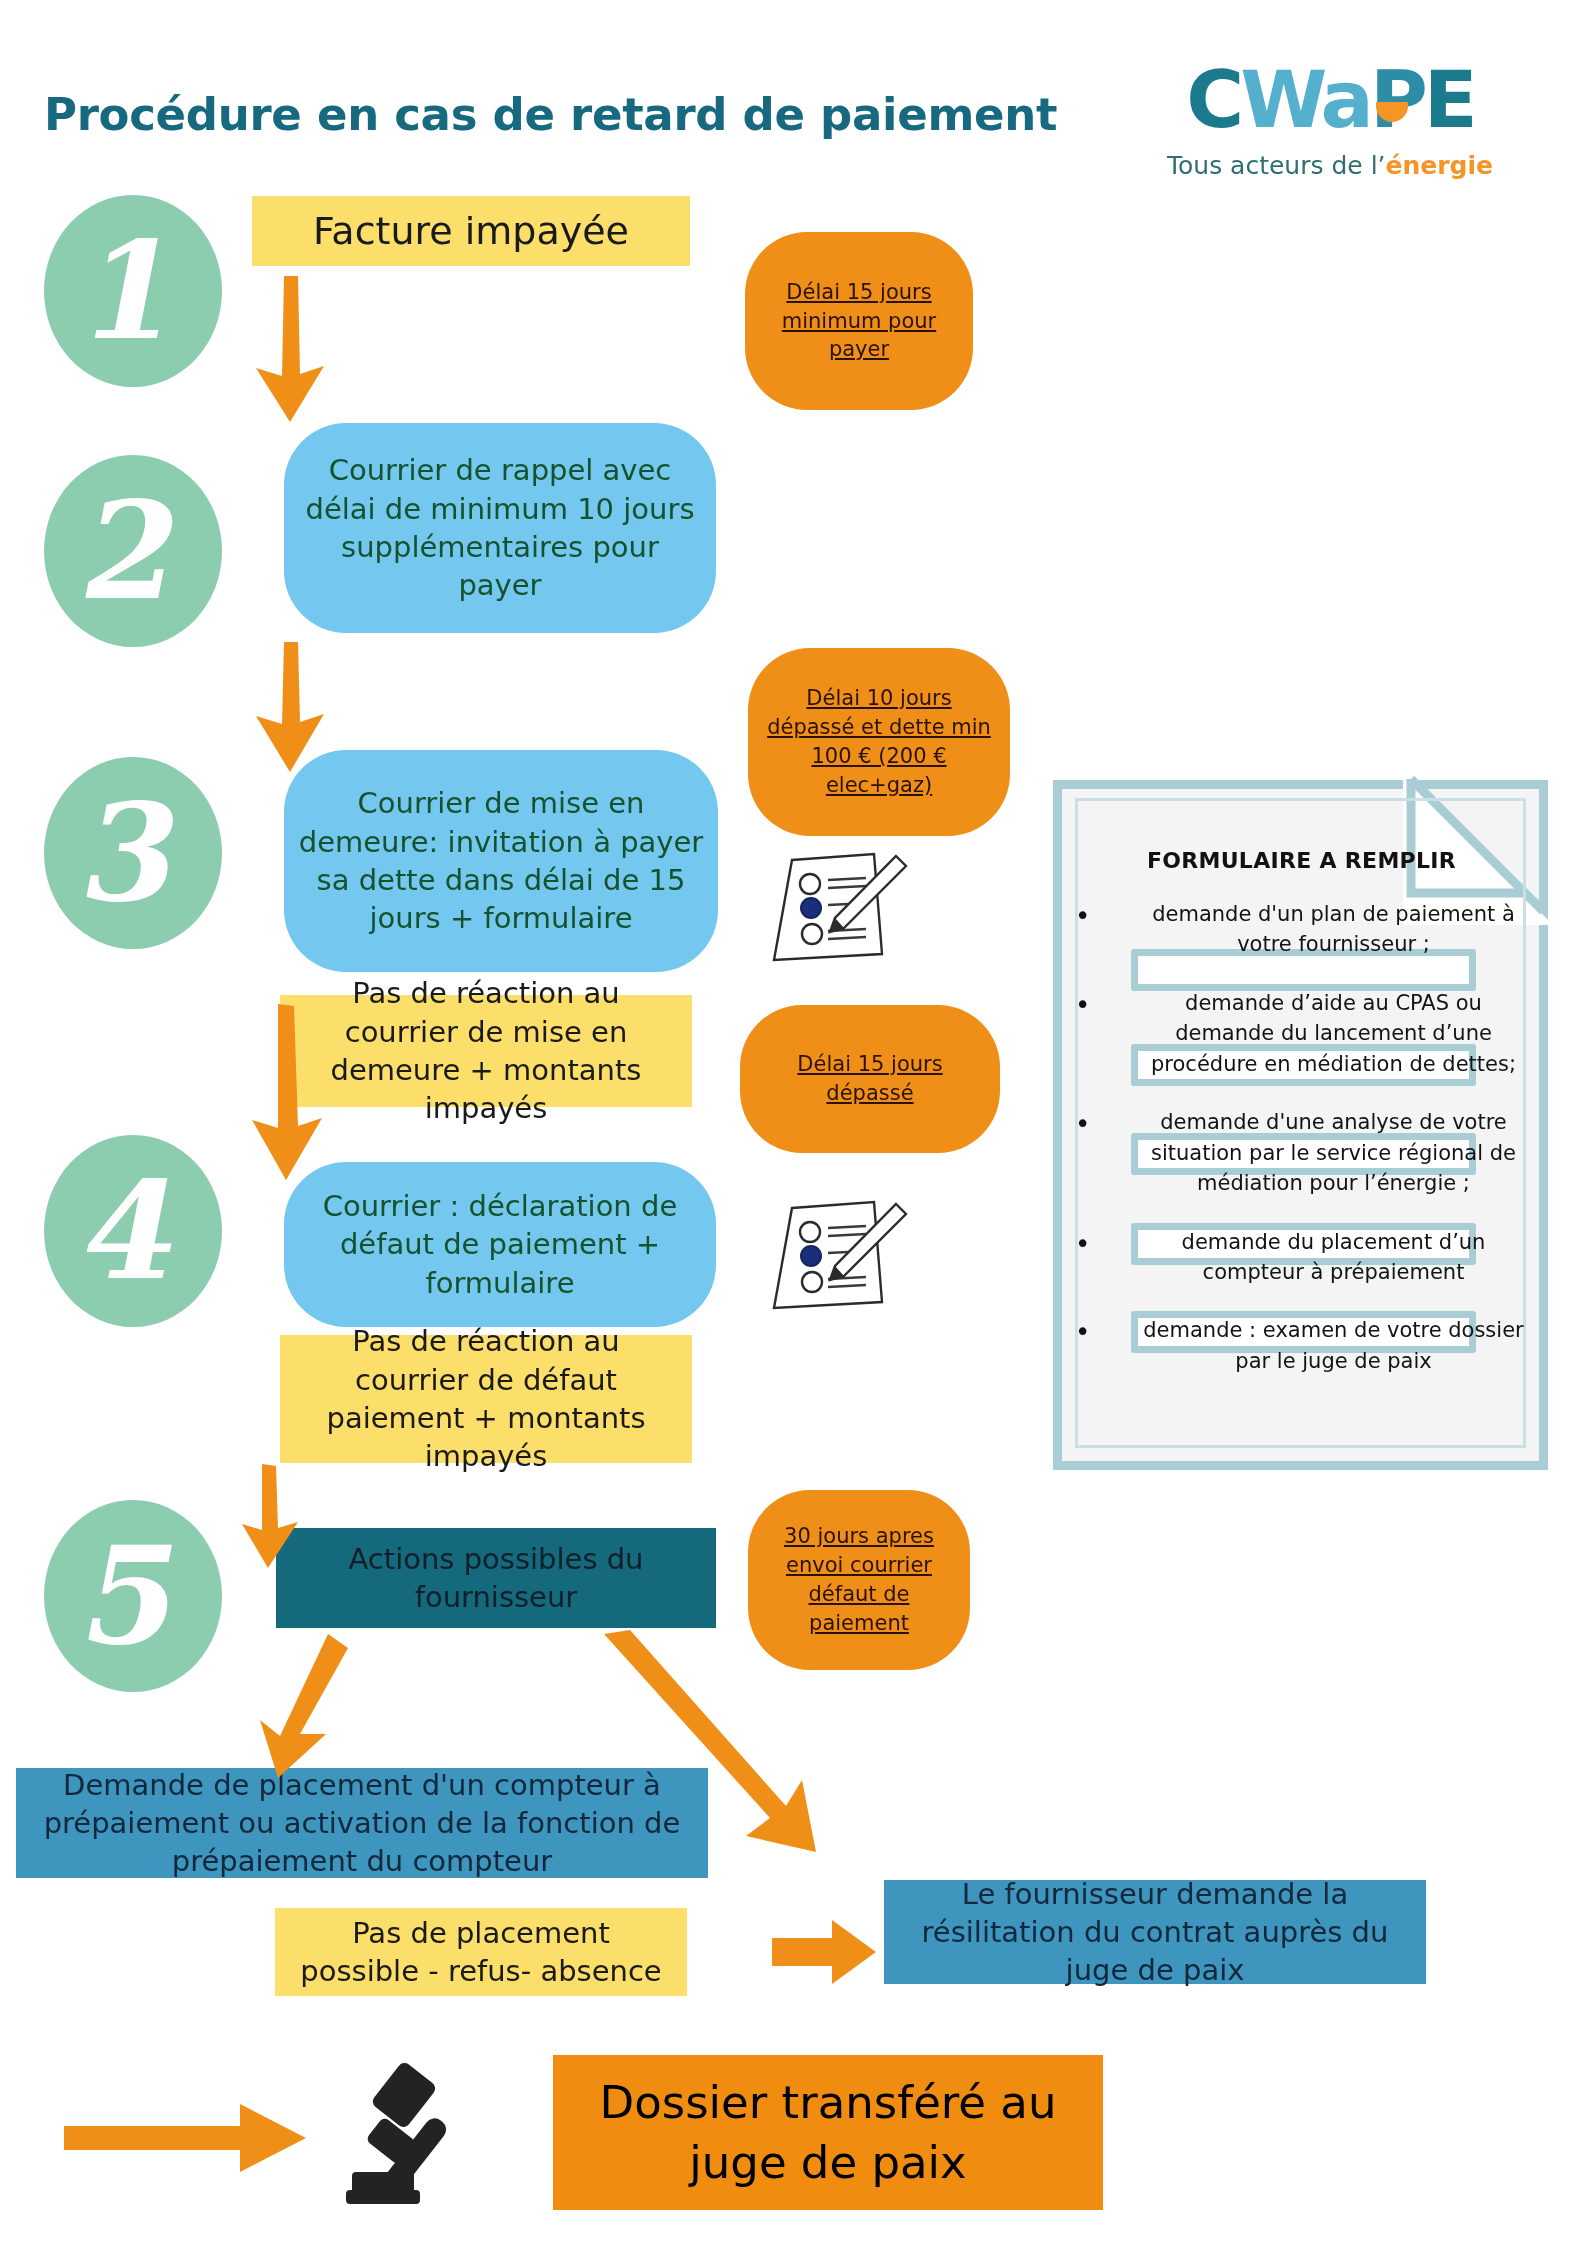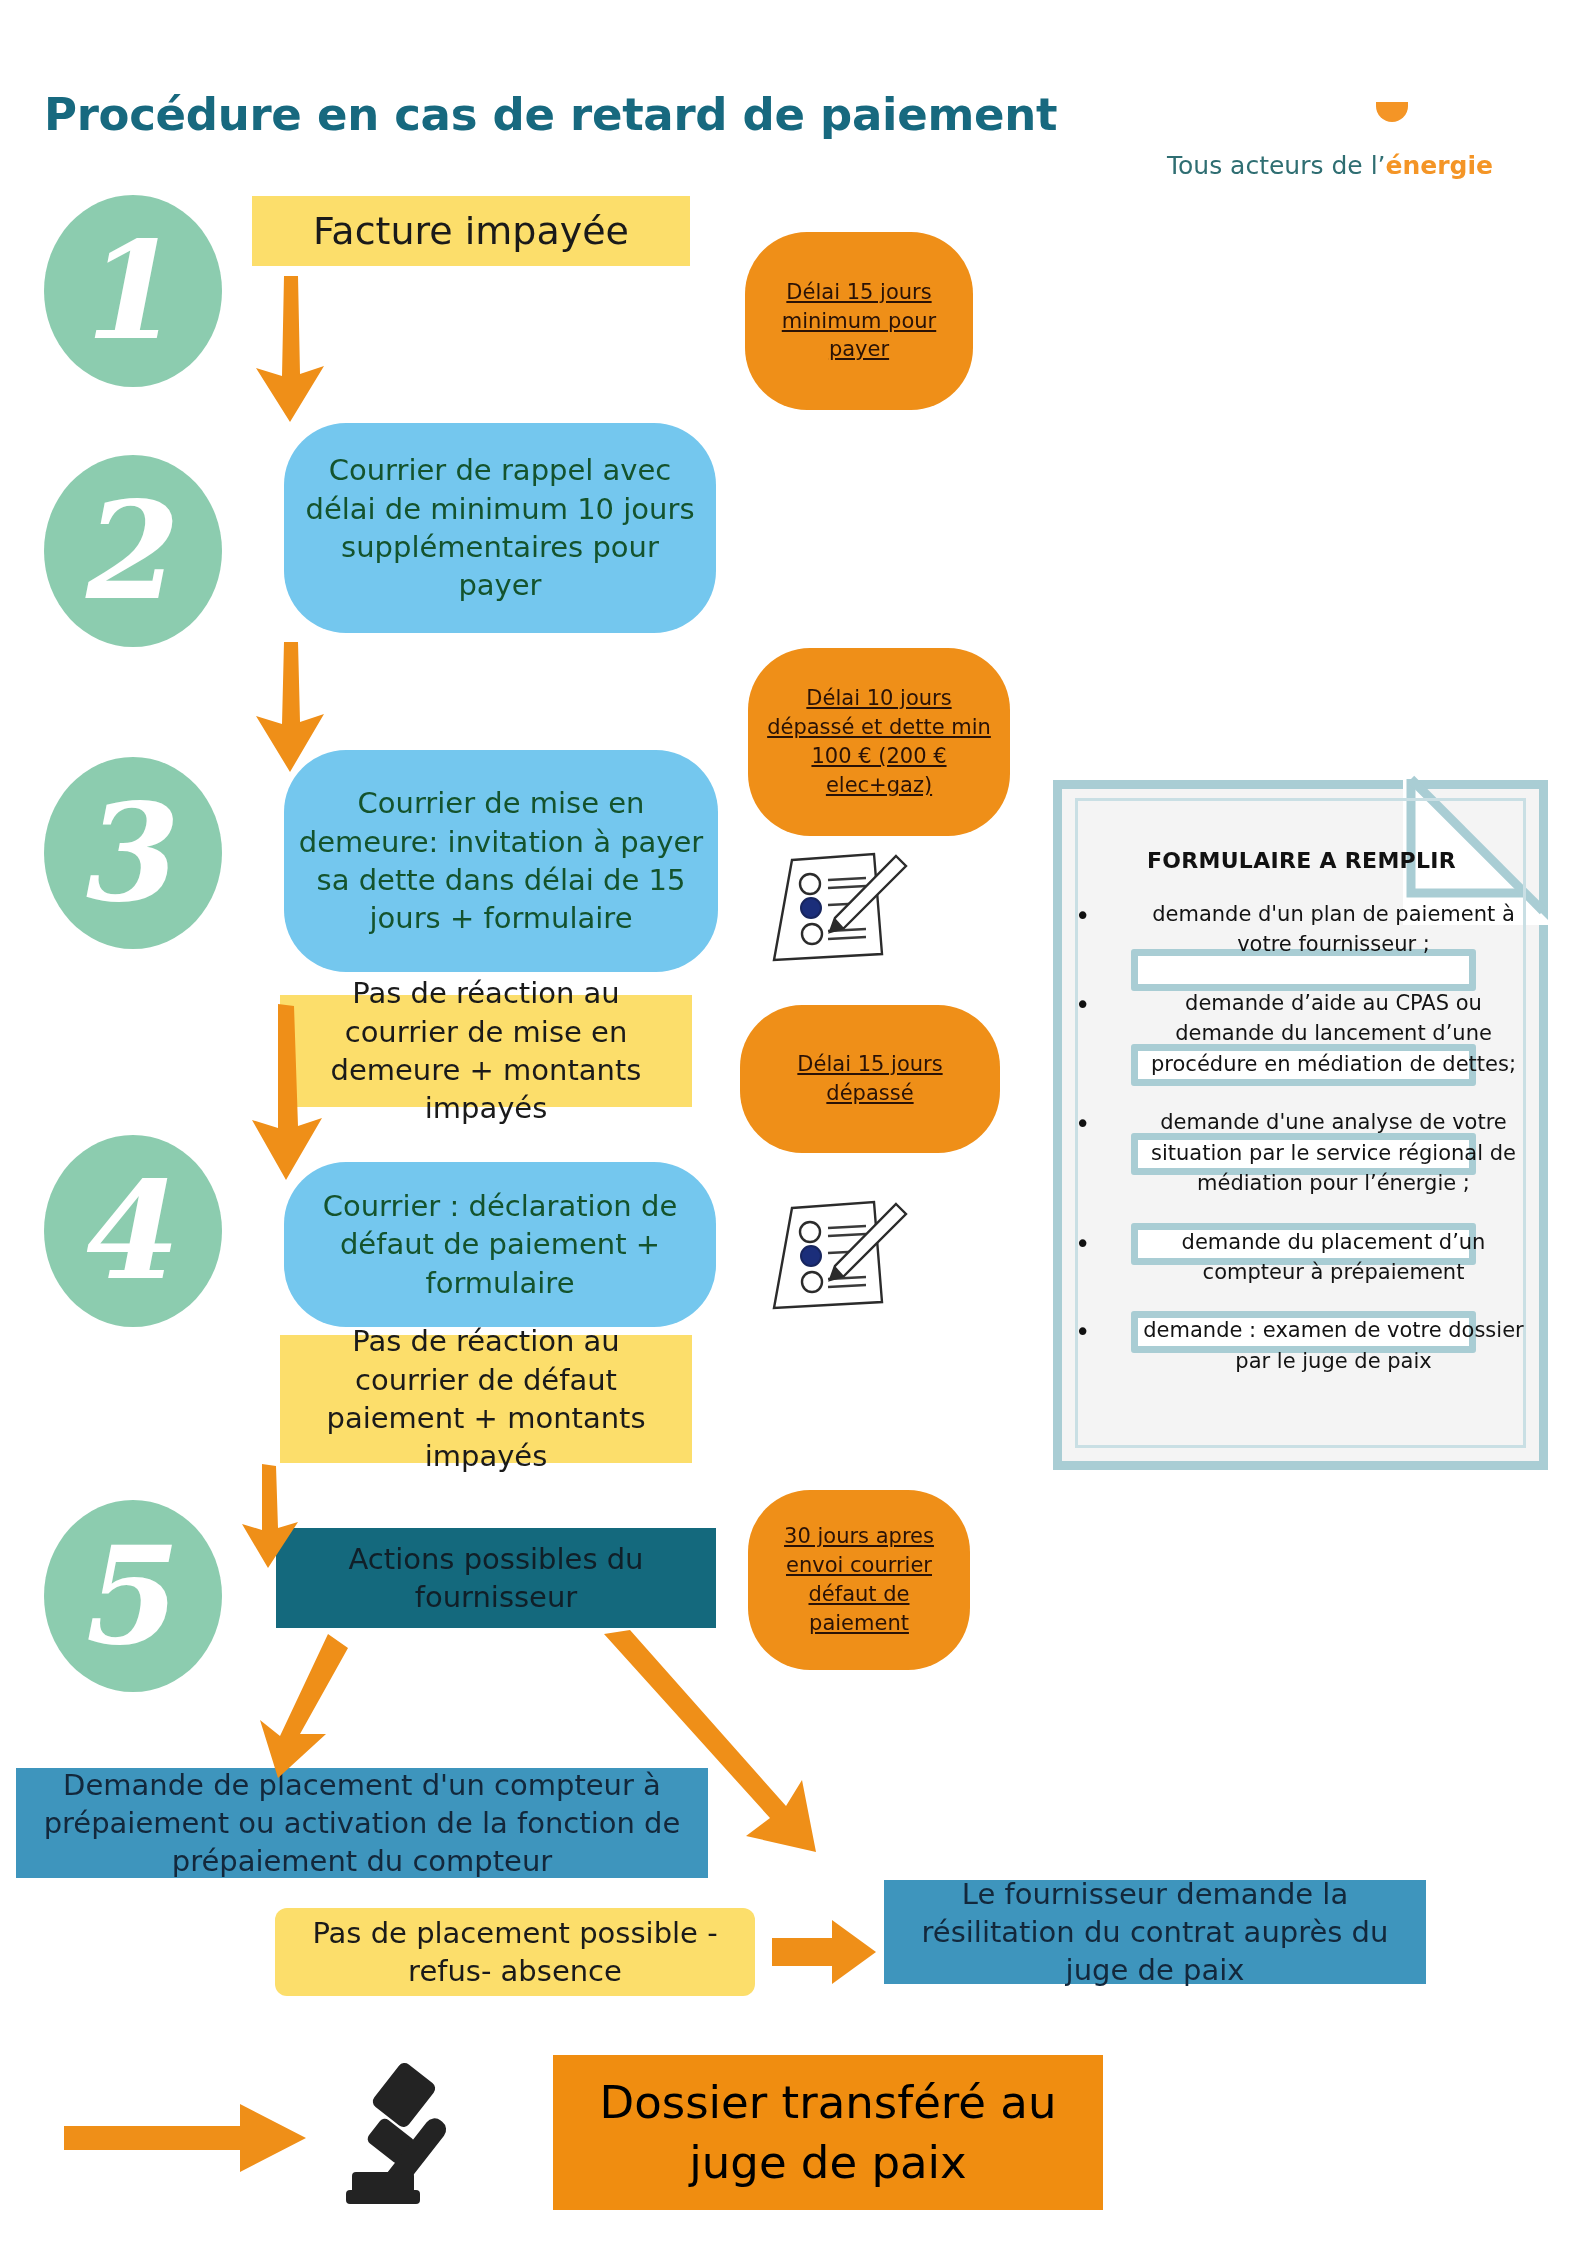--- a/index.html
+++ b/index.html
@@ -66,20 +66,23 @@
 
   
   .clip{position:absolute;}
 </style>
 </head>
 <body>
 
 <div class="abs" id="page-title">Procédure en cas de retard de paiement</div>
 
 <div class="abs" id="logo">
+  <div class="word">
+    <span class="c1">C</span><span class="c2">W</span><span class="c2">a</span><span class="c3">P</span><span class="c1">E</span>
+  </div>
   <div class="dot"></div>
   <div class="tag"><span>Tous acteurs de l</span><span>’</span><b>énergie</b></div>
 </div>
 
 <div class="abs ctr stepnum" style="left:44px;top:195px;">
     <span style="line-height:192px;">1</span>
   </div>
 <div class="abs ctr stepnum" style="left:44px;top:455px;">
     <span style="line-height:192px;">2</span>
   </div>
@@ -102,21 +105,21 @@
 <div class="abs ctr yellow txt" style="left:280px;top:995px;width:412px;height:112px;">Pas de réaction au courrier de mise en demeure + montants impayés</div>
 
 <div class="abs ctr blue txt rbig" style="left:284px;top:1162px;width:432px;height:165px;">Courrier : déclaration de défaut de paiement + formulaire</div>
 
 <div class="abs ctr yellow txt" style="left:280px;top:1335px;width:412px;height:128px;">Pas de réaction au courrier de défaut paiement + montants impayés</div>
 
 <div class="abs ctr teal txt" style="left:276px;top:1528px;width:440px;height:100px;">Actions possibles du fournisseur</div>
 
 <div class="abs ctr steel txt" style="left:16px;top:1768px;width:692px;height:110px;">Demande de placement d'un compteur à prépaiement ou activation de la fonction de prépaiement du compteur</div>
 
-<div class="abs ctr yellow txt" style="left:275px;top:1908px;width:480px;height:88px;border-radius:12px;">Pas de placement possible - refus- absence</div>
+<div class="abs ctr yellow txt" style="left:275px;top:1908px;width:412px;height:88px;">Pas de placement possible - refus- absence</div>
 
 <div class="abs ctr steel txt" style="left:884px;top:1880px;width:542px;height:104px;">Le fournisseur demande la résilitation du contrat auprès du juge de paix</div>
 
 <div class="abs ctr orangebox txt" style="left:553px;top:2055px;width:550px;height:155px;font-size:45px;">Dossier transféré au juge de paix</div>
 
 <div class="abs ctr pill small rpill" style="left:745px;top:232px;width:228px;height:178px;">Délai 15 jours minimum pour payer</div>
 
 <div class="abs ctr pill small rpill" style="left:748px;top:648px;width:262px;height:188px;">Délai 10 jours dépassé et dette min 100 € (200 € elec+gaz)</div>
 
 <div class="abs ctr pill small rpill" style="left:740px;top:1005px;width:260px;height:148px;">Délai 15 jours dépassé</div>

